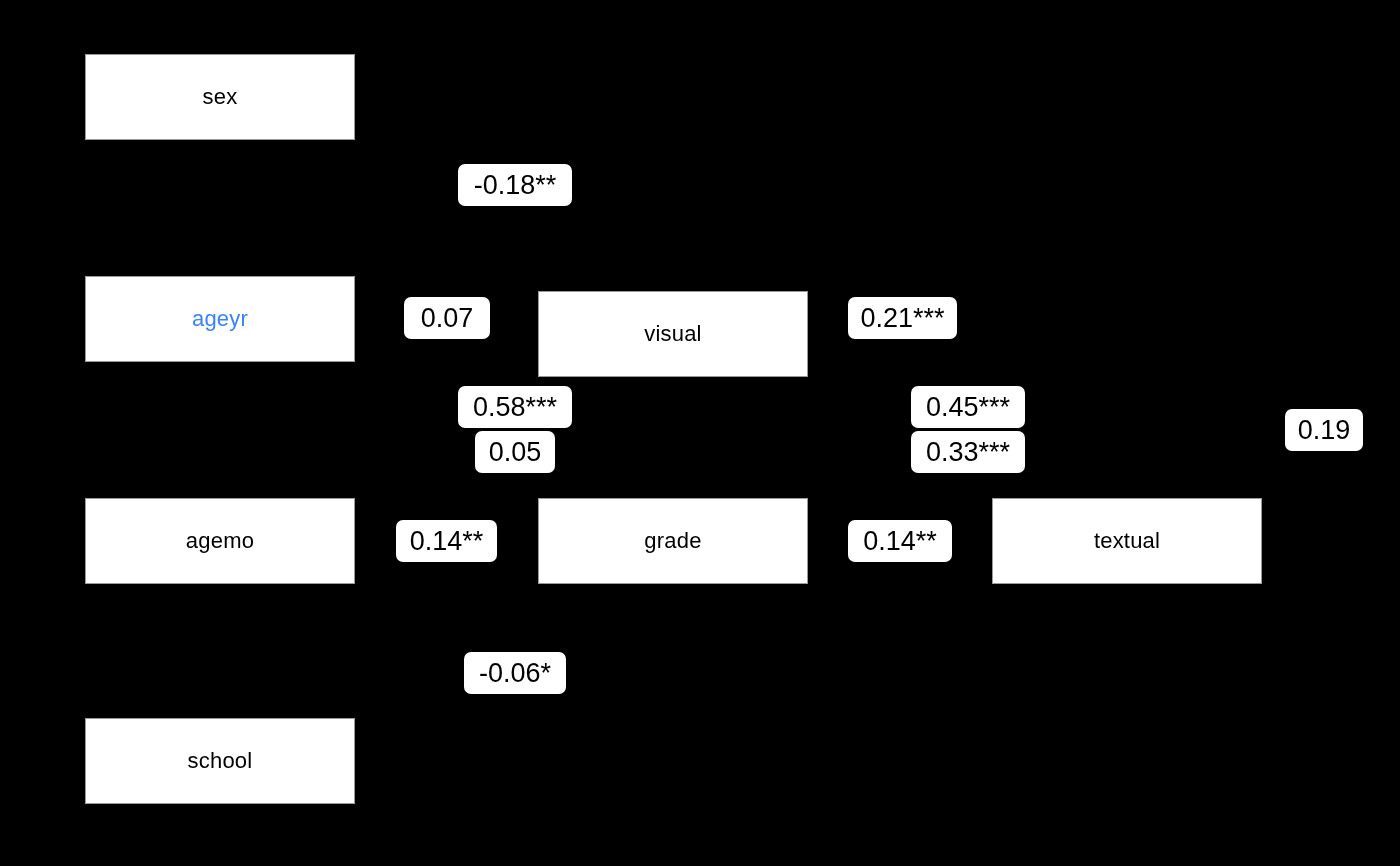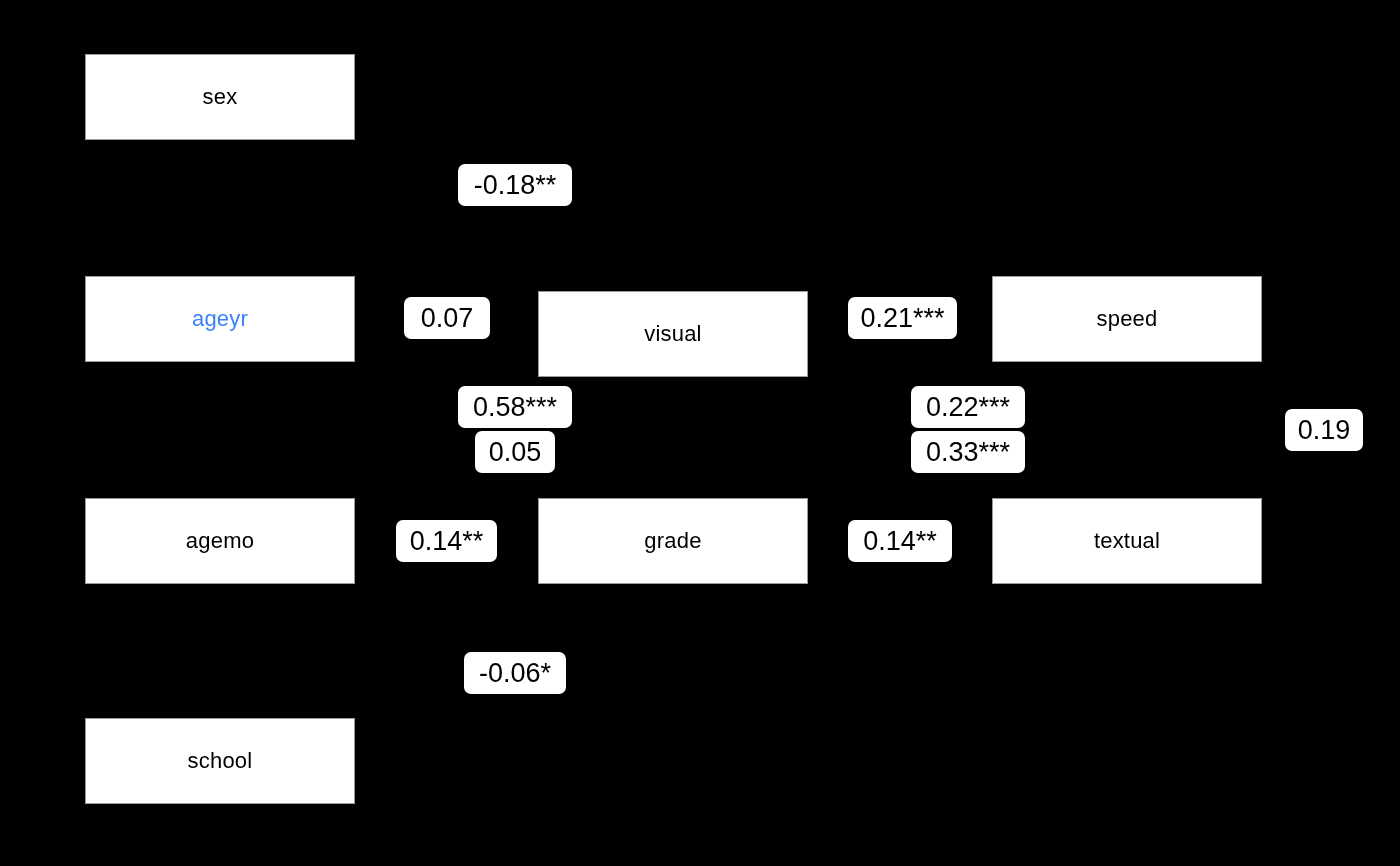--- a/index.html
+++ b/index.html
@@ -49,29 +49,28 @@
     line-height: 1;
   }
 </style>
 </head>
 <body>
 
 <div id="diagram" style="background: rgb(0, 0, 0);">
     <div class="node-box" style="left: 85px; top: 54px; width: 270px; height: 86px; background: rgb(255, 255, 255); border-color: rgb(154, 154, 154); color: rgb(0, 0, 0);">sex</div>
     <div class="node-box" style="left: 85px; top: 276px; width: 270px; height: 86px; background: rgb(255, 255, 255); border-color: rgb(154, 154, 154); color: #3b82f6;">ageyr</div>
     <div class="node-box" style="left: 538px; top: 276px; width: 270px; height: 86px; background: rgb(255, 255, 255); border-color: rgb(154, 154, 154); color: rgb(0, 0, 0); margin-top: 15px;">visual</div>
-    <div class="node-box" style="left: 992px; top: 276px; width: 270px; height: 86px; background: rgb(255, 255, 255); border-color: rgb(154, 154, 154); color: rgb(0, 0, 0);">speed</div>
     <div class="node-box" style="left: 85px; top: 498px; width: 270px; height: 86px; background: rgb(255, 255, 255); border-color: rgb(154, 154, 154); color: rgb(0, 0, 0);">agemo</div>
     <div class="node-box" style="left: 538px; top: 498px; width: 270px; height: 86px; background: rgb(255, 255, 255); border-color: rgb(154, 154, 154); color: rgb(0, 0, 0);">grade</div>
     <div class="node-box" style="left: 992px; top: 498px; width: 270px; height: 86px; background: rgb(255, 255, 255); border-color: rgb(154, 154, 154); color: rgb(0, 0, 0);">textual</div>
     <div class="node-box" style="left: 85px; top: 718px; width: 270px; height: 86px; background: rgb(255, 255, 255); border-color: rgb(154, 154, 154); color: rgb(0, 0, 0);">school</div>
     <div class="edge-label" style="left: 458px; top: 164px; min-width: 114px; height: 42px; background: rgb(255, 255, 255); color: rgb(0, 0, 0);">-0.18**</div>
     <div class="edge-label" style="left: 404px; top: 297px; min-width: 86px; height: 42px; background: rgb(255, 255, 255); color: rgb(0, 0, 0);">0.07</div>
     <div class="edge-label" style="left: 848px; top: 297px; min-width: 109px; height: 42px; background: rgb(255, 255, 255); color: rgb(0, 0, 0);">0.21***</div>
     <div class="edge-label" style="left: 458px; top: 386px; min-width: 114px; height: 42px; background: rgb(255, 255, 255); color: rgb(0, 0, 0);">0.58***</div>
-    <div class="edge-label" style="left: 911px; top: 386px; min-width: 114px; height: 42px; background: rgb(255, 255, 255); color: rgb(0, 0, 0);">0.22***</div>
+    <div class="edge-label" style="left: 911px; top: 386px; min-width: 114px; height: 42px; background: rgb(255, 255, 255); color: rgb(0, 0, 0);">0.45***</div>
     <div class="edge-label" style="left: 475px; top: 431px; min-width: 80px; height: 42px; background: rgb(255, 255, 255); color: rgb(0, 0, 0);">0.05</div>
     <div class="edge-label" style="left: 911px; top: 431px; min-width: 114px; height: 42px; background: rgb(255, 255, 255); color: rgb(0, 0, 0);">0.33***</div>
     <div class="edge-label" style="left: 1285px; top: 409px; min-width: 78px; height: 42px; background: rgb(255, 255, 255); color: rgb(0, 0, 0);">0.19</div>
     <div class="edge-label" style="left: 396px; top: 520px; min-width: 101px; height: 42px; background: rgb(255, 255, 255); color: rgb(0, 0, 0);">0.14**</div>
     <div class="edge-label" style="left: 848px; top: 520px; min-width: 104px; height: 42px; background: rgb(255, 255, 255); color: rgb(0, 0, 0);">0.14**</div>
     <div class="edge-label" style="left: 464px; top: 652px; min-width: 102px; height: 42px; background: rgb(255, 255, 255); color: rgb(0, 0, 0);">-0.06*</div>
   </div>
 
 </body></html>

